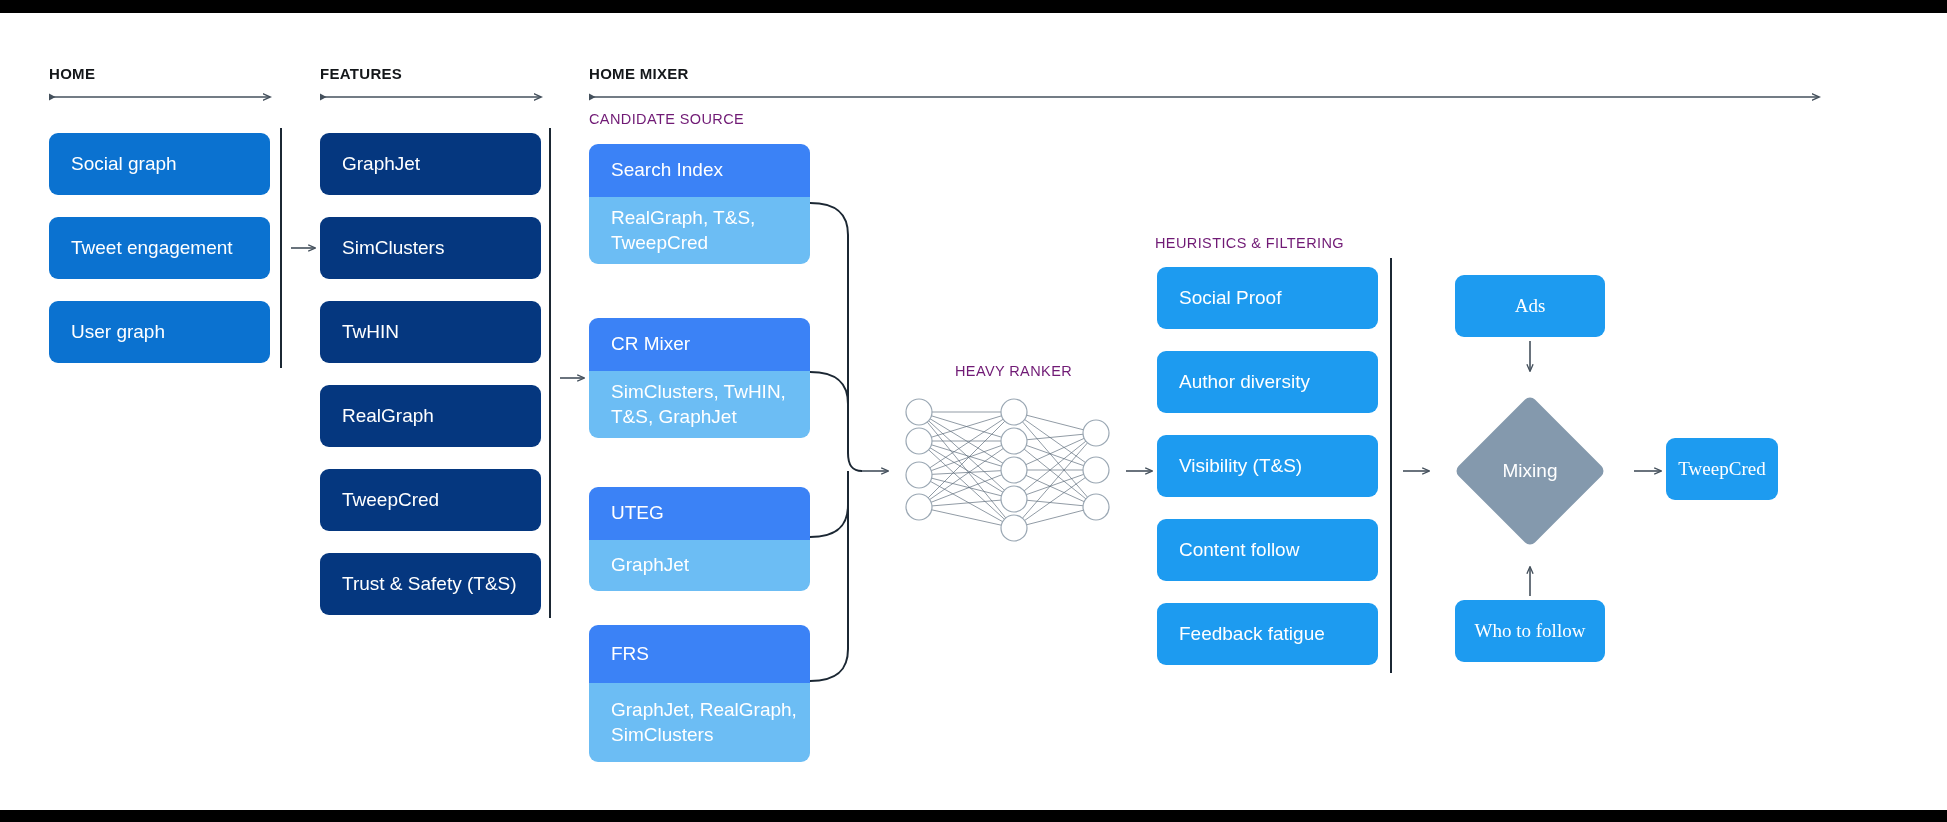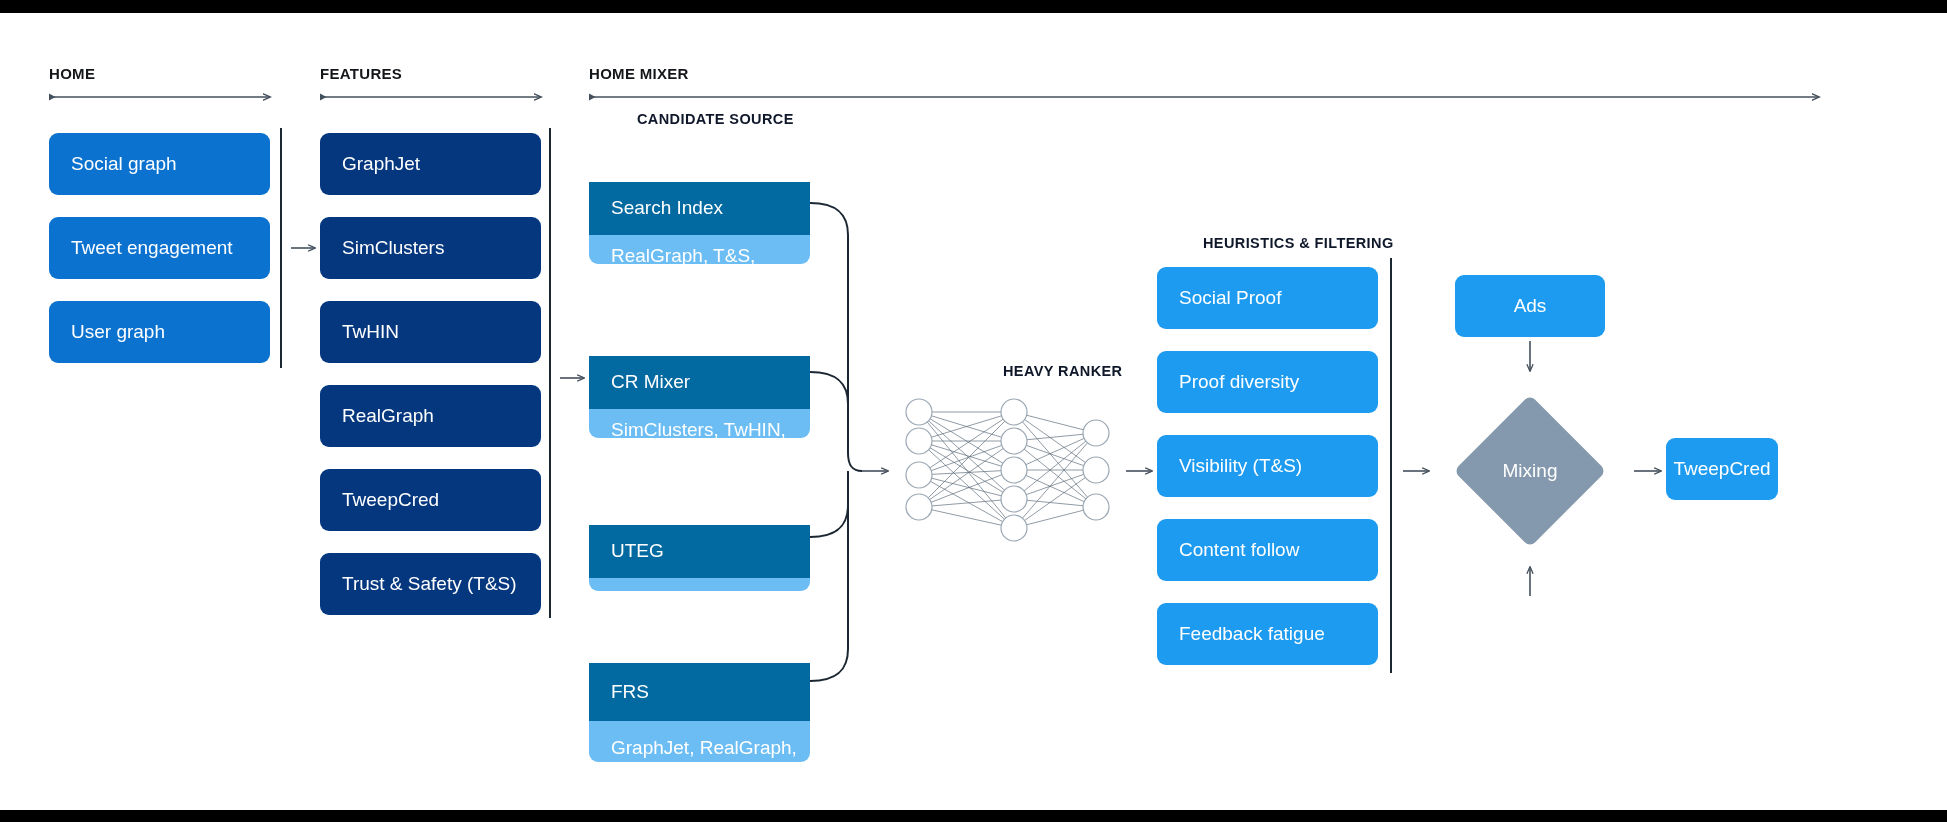--- a/index.html
+++ b/index.html
@@ -45,25 +45,24 @@
     position: absolute;
     font-size: 15px;
     font-weight: bold;
     letter-spacing: 0.3px;
     color: #14171a;
     white-space: nowrap;
   }
   .sub-label {
     position: absolute;
     font-size: 14.5px;
-    font-weight: bold;
+    font-weight: normal;
     letter-spacing: 0.4px;
-    color: #0f172a;
+    color: #701a75;
     white-space: nowrap;
-    margin-left: 48px;
   }
   .vrule {
     position: absolute;
     width: 2px;
     background: #1b2733;
   }
   .box {
     position: absolute;
     border-radius: 9px;
     display: flex;
@@ -72,24 +71,25 @@
     padding-left: 22px;
     color: #ffffff;
     font-size: 19px;
     line-height: 1.28;
     white-space: pre-line;
   }
   .box.center {
     justify-content: center;
     padding-left: 0;
     text-align: center;
+    font-family: Liberation Serif, serif;
   }
   .box-data   { background: #0b72d0; }
   .box-feat   { background: #05377f; }
-  .cs-head    { background: #0369a1; margin-top: 38px; }
+  .cs-head    { background: #3b82f6; }
   .cs-body    { background: #6cbdf4; }
   .box-heur   { background: #1d9bf0; }
   .box-plain  { background: #1d9bf0; }
 
   .cs-group {
     position: absolute;
     border-radius: 9px;
     overflow: hidden;
   }
   .cs-group > div {
@@ -193,30 +193,31 @@
       <div class="cs-body" style="height:51px;">GraphJet</div>
     </div>
 
     <div class="cs-group" style="left:589px; top:612px; width:221px; height:137px;">
       <div class="cs-head" style="height:58px;">FRS</div>
       <div class="cs-body" style="height:79px;">GraphJet, RealGraph,
 SimClusters</div>
     </div>
 
     <div class="box box-heur" style="left:1157px; top:254px; width:221px; height:62px;">Social Proof</div>
-    <div class="box box-heur" style="left:1157px; top:338px; width:221px; height:62px;">Proof diversity</div>
+    <div class="box box-heur" style="left:1157px; top:338px; width:221px; height:62px;">Author diversity</div>
     <div class="box box-heur" style="left:1157px; top:422px; width:221px; height:62px;">Visibility (T&amp;S)</div>
     <div class="box box-heur" style="left:1157px; top:506px; width:221px; height:62px;">Content follow</div>
     <div class="box box-heur" style="left:1157px; top:590px; width:221px; height:62px;">Feedback fatigue</div>
 
     <div class="box box-plain center" style="left:1455px; top:262px; width:150px; height:62px;">Ads</div>
 
     <div class="diamond" style="left:1476px; top:404px; width:108px; height:108px;"></div>
     <div class="diamond-label" style="left:1455px; top:442px; width:150px; height:32px;">Mixing</div>
 
+    <div class="box box-plain center" style="left:1455px; top:587px; width:150px; height:62px;">Who to follow</div>
 
     <div class="box box-plain center" style="left:1666px; top:425px; width:112px; height:62px;">TweepCred</div>
 
     <svg class="overlay" viewBox="0 0 1947 797">
       <defs>
         <marker id="ah" markerWidth="9" markerHeight="9" refX="7.5" refY="4" orient="auto" markerUnits="userSpaceOnUse">
           <path d="M0,0.6 L8,4 L0,7.4" fill="none" stroke="#44505c" stroke-width="1.4"></path>
         </marker>
         <marker id="ahs" markerWidth="8" markerHeight="8" refX="6.8" refY="3.6" orient="auto" markerUnits="userSpaceOnUse">
           <path d="M0,0.5 L7.2,3.6 L0,6.7" fill="none" stroke="#44505c" stroke-width="1.3"></path>

